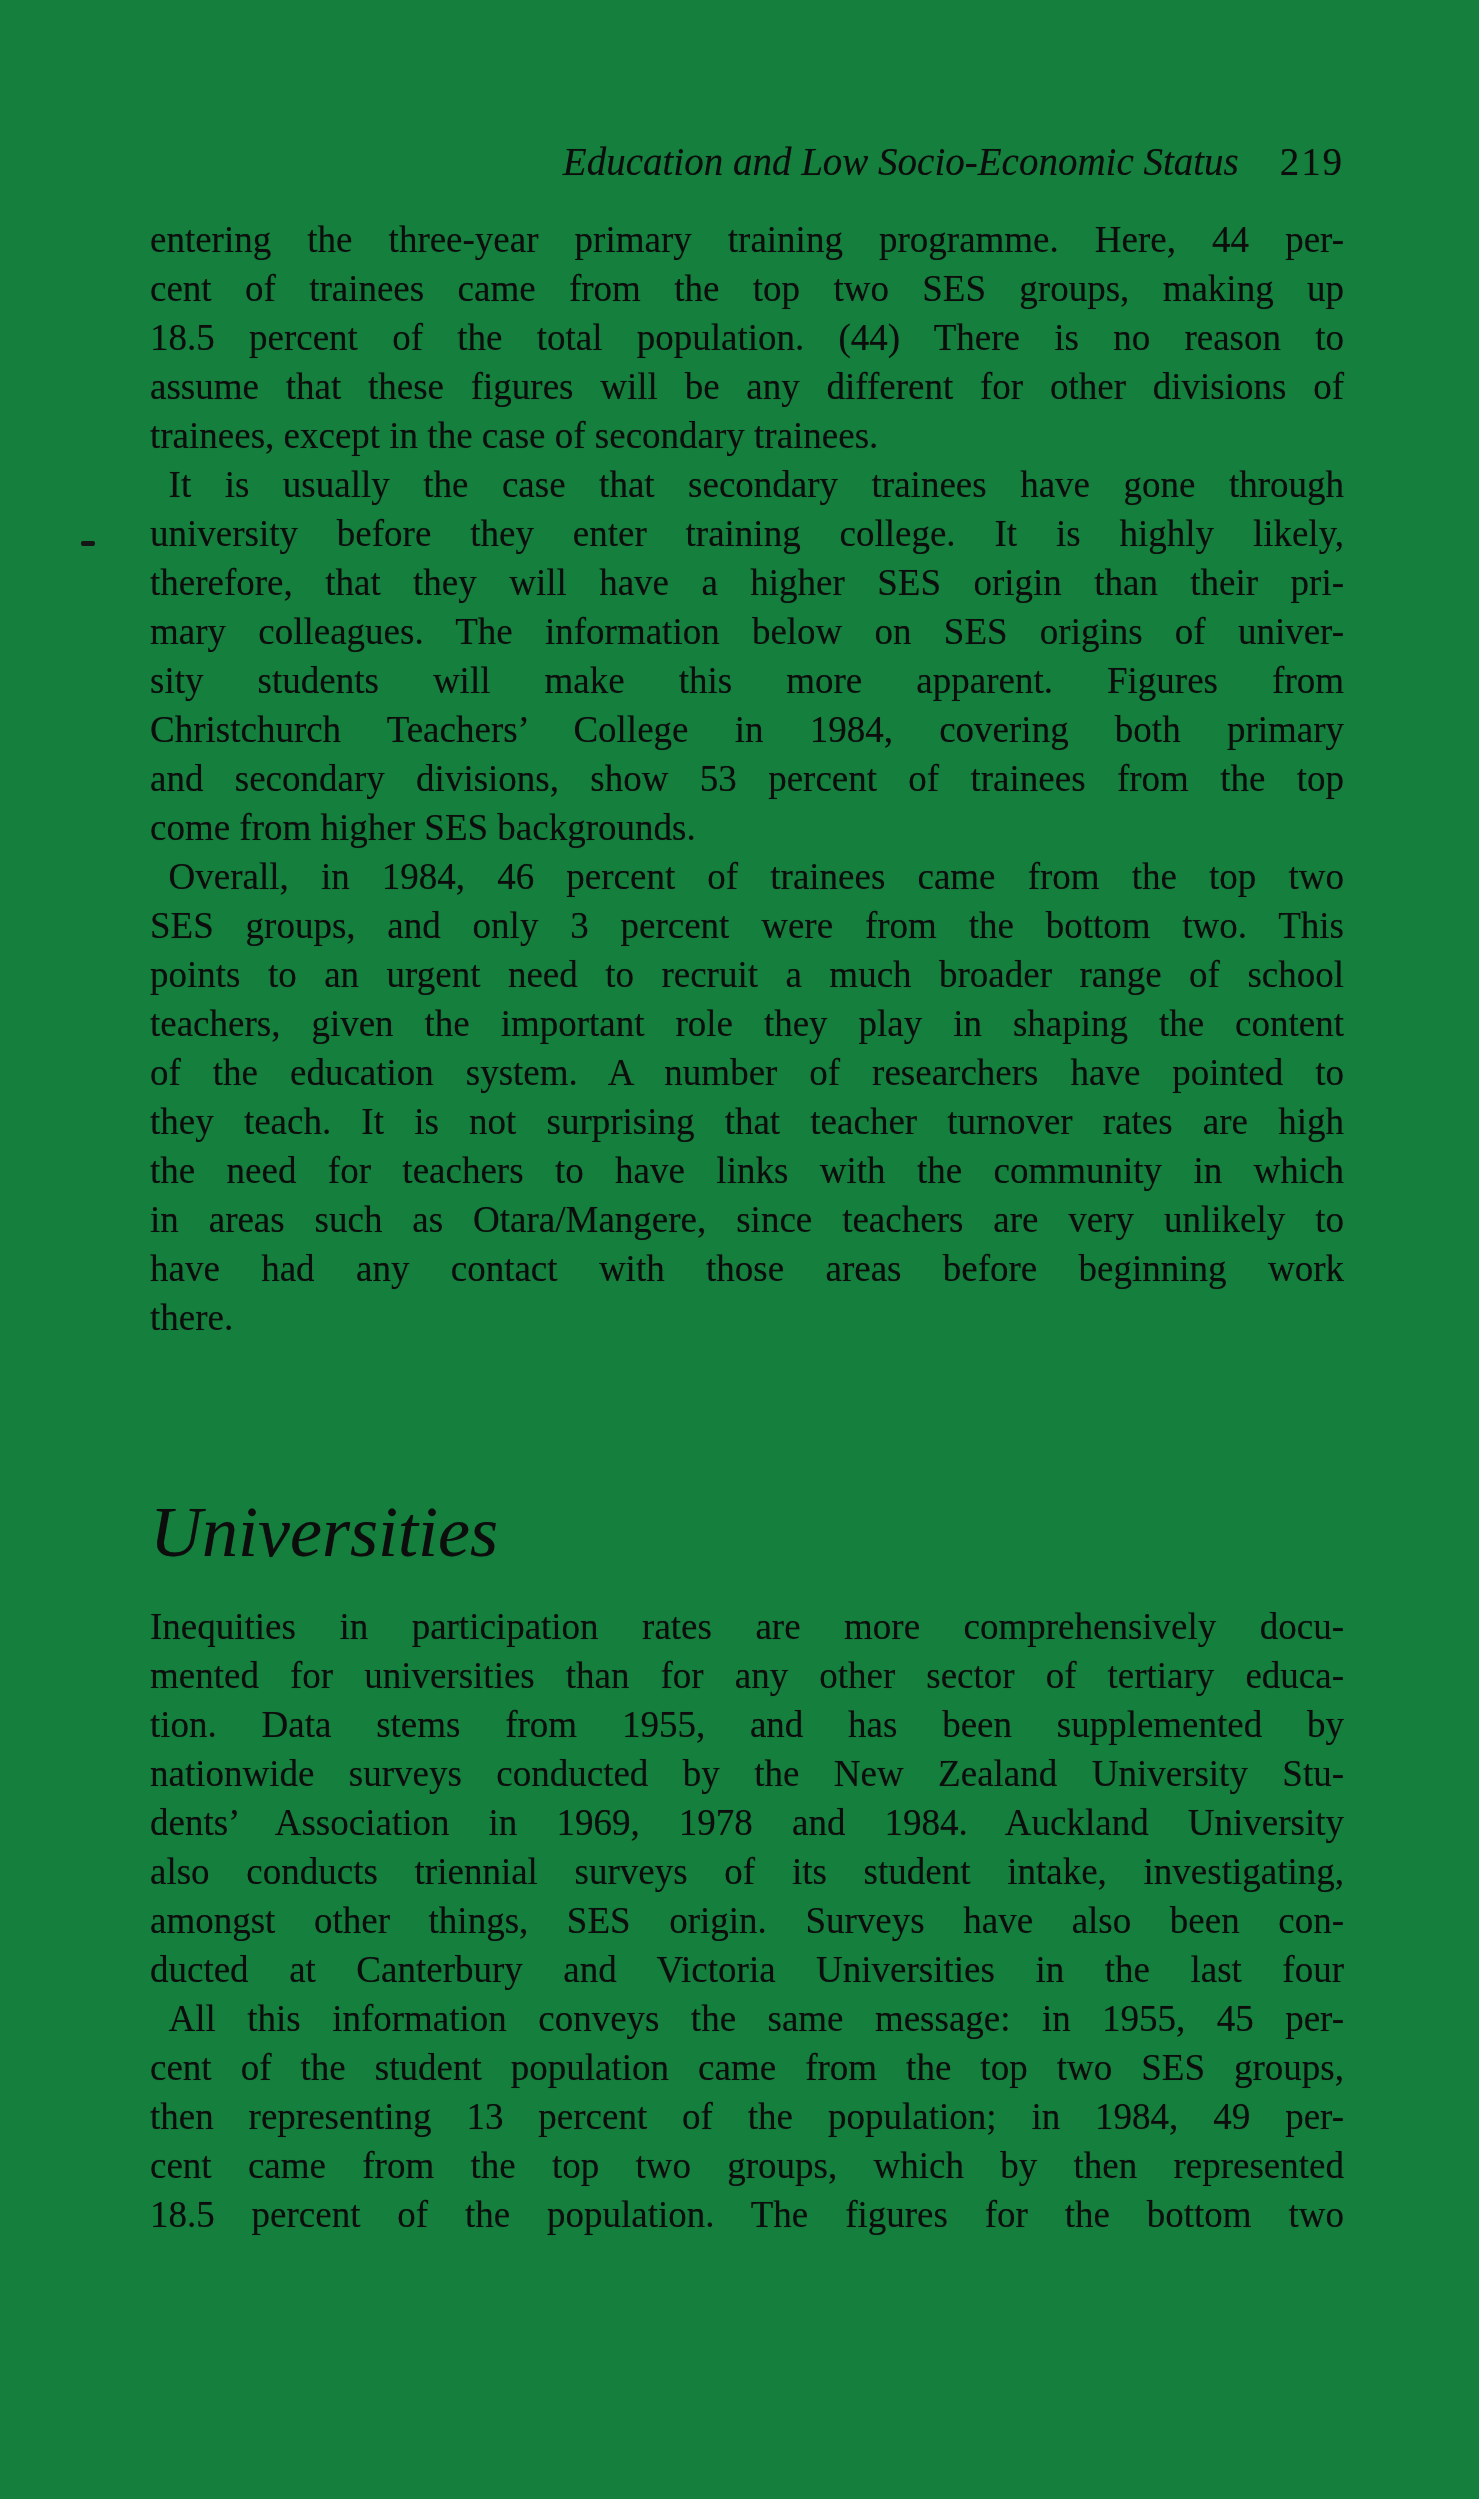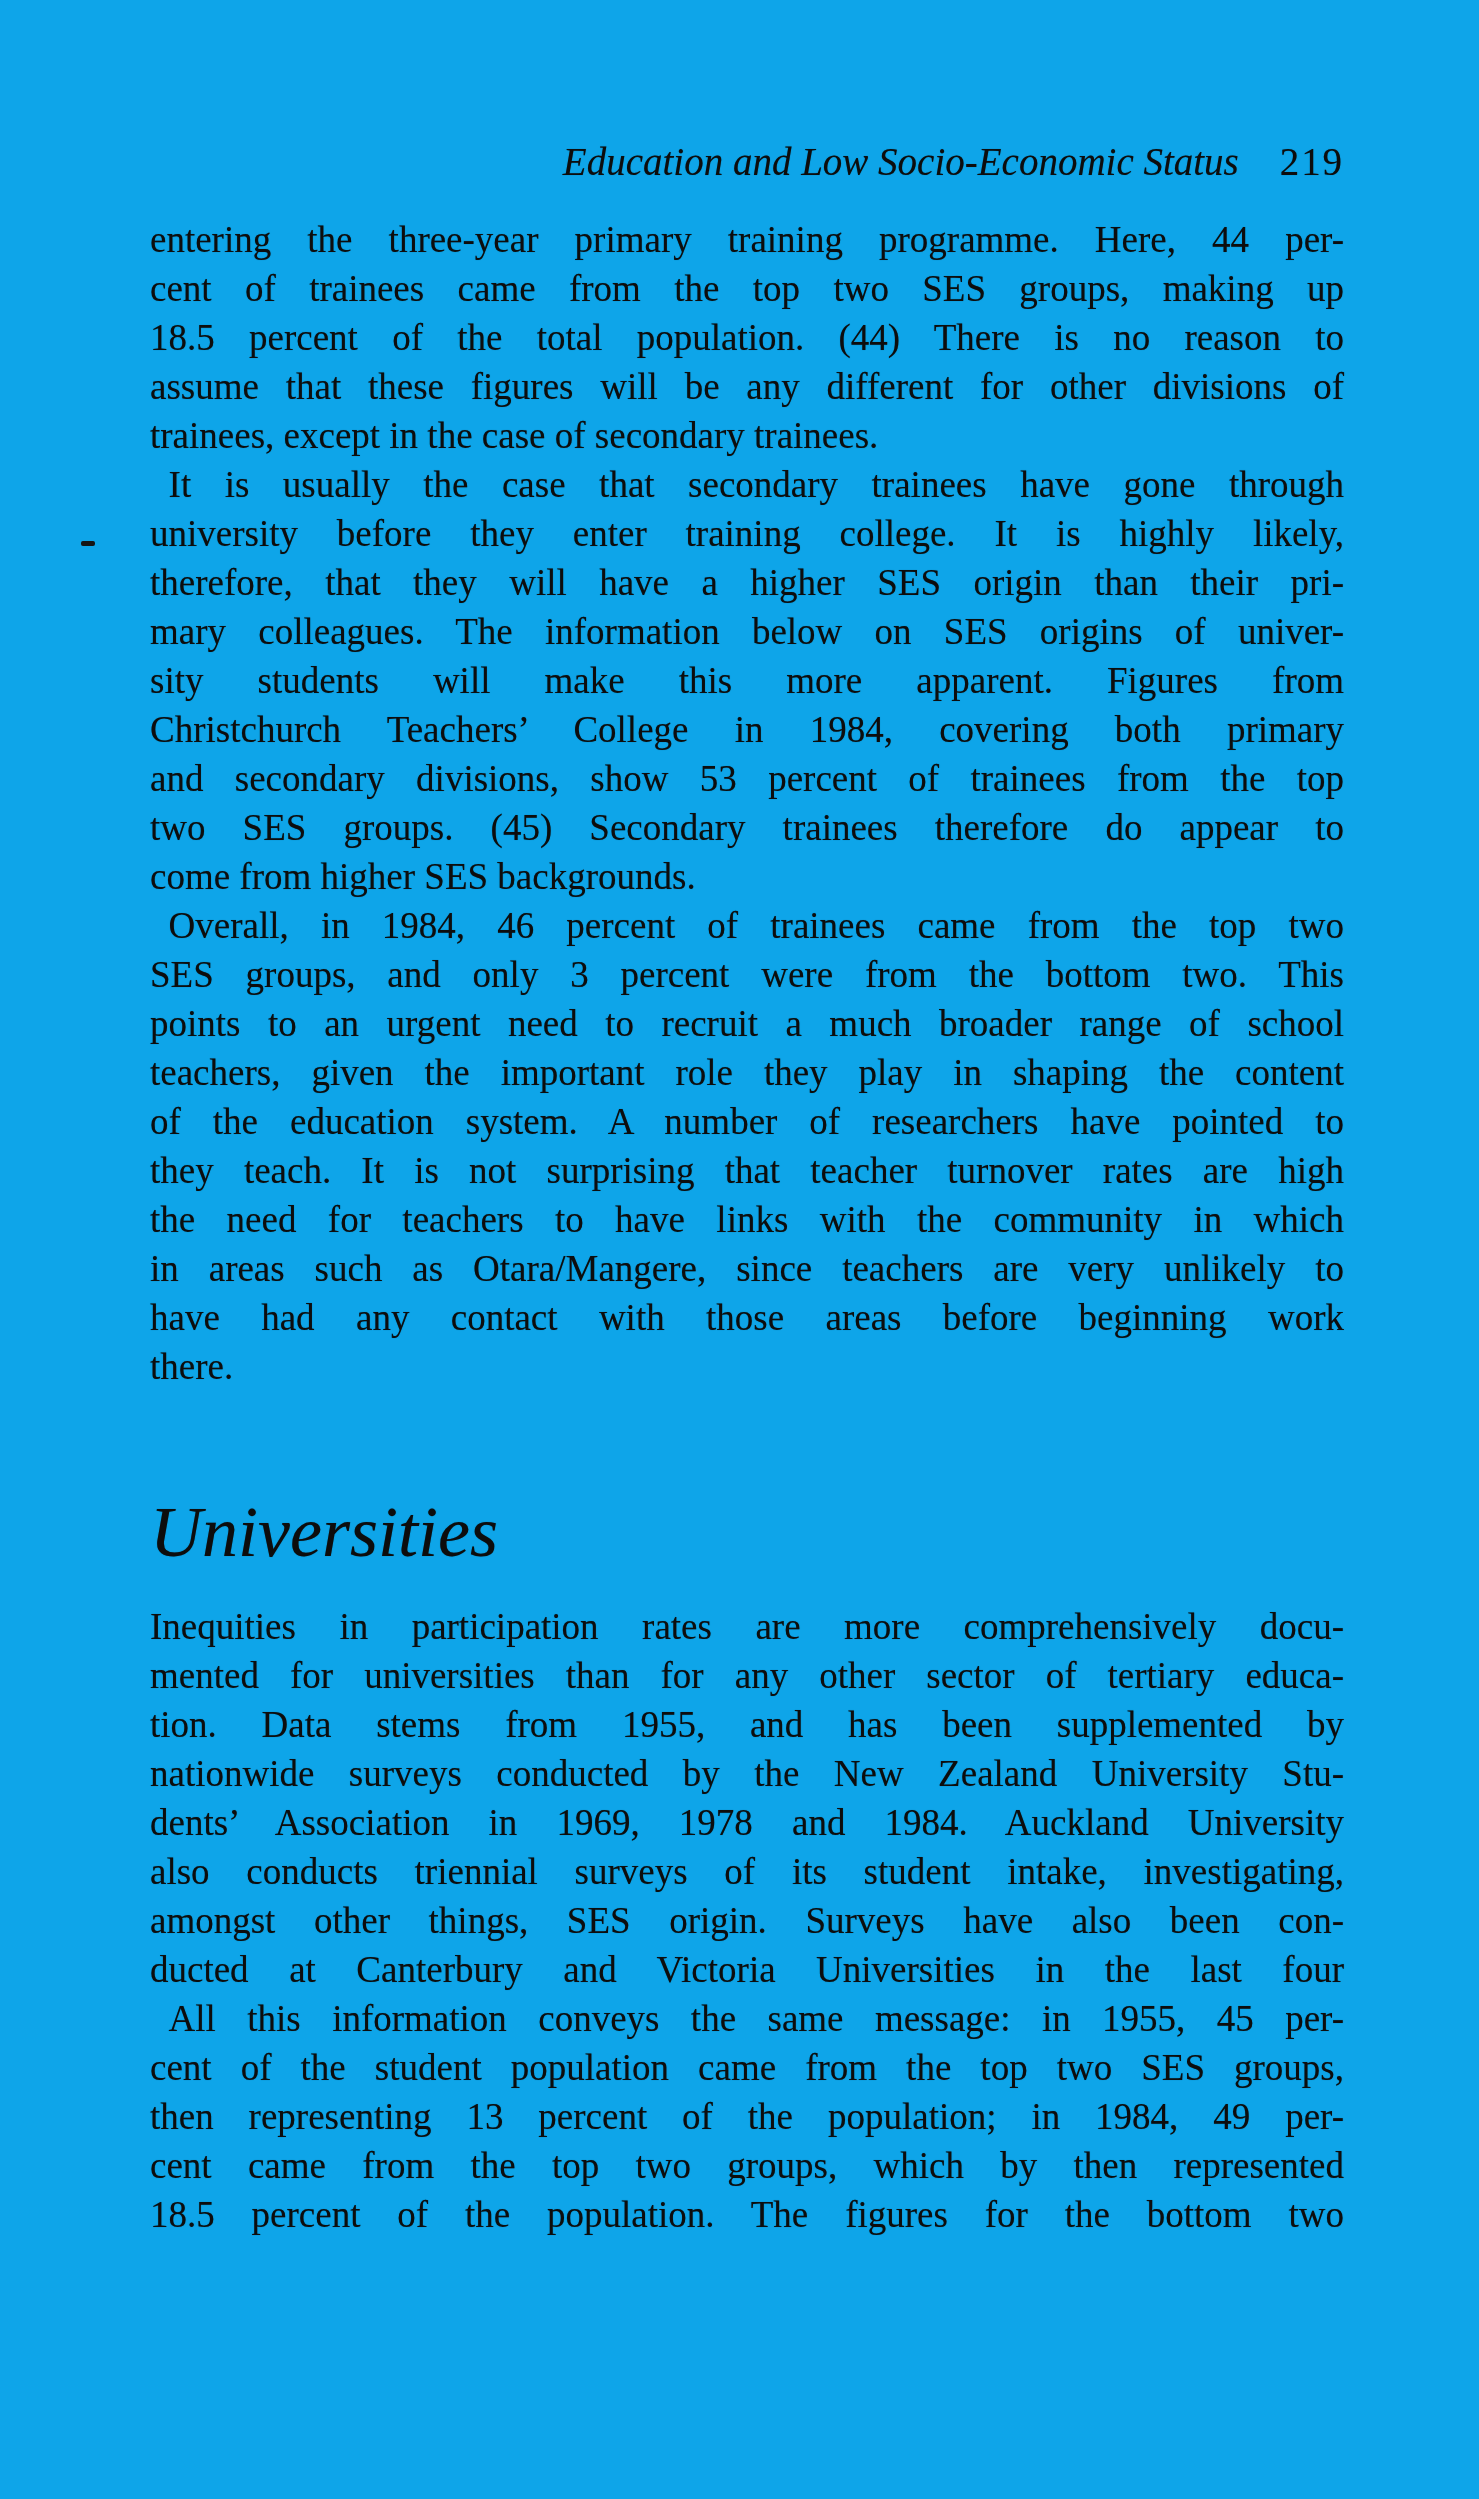--- a/index.html
+++ b/index.html
@@ -4,21 +4,21 @@
 <style>
   html, body {
     margin: 0;
     padding: 0;
     background: #ffffff;
   }
   .page {
     position: relative;
     width: 1480px;
     height: 2500px;
-    background: #0ea5e9;
+    background: #15803d;
     overflow: hidden;
     font-family: "Liberation Serif", "DejaVu Serif", serif;
     color: #0d0d0d;
   }
   .column {
     position: absolute;
     left: 150px;
     width: 1194px;
   }
   
@@ -91,21 +91,20 @@
         <div class="line end">trainees, except in the case of secondary trainees.</div>
       </div>
       <div class="para indent">
         <div class="line">It is usually the case that secondary trainees have gone through</div>
         <div class="line">university before they enter training college. It is highly likely,</div>
         <div class="line">therefore, that they will have a higher SES origin than their pri-</div>
         <div class="line">mary colleagues. The information below on SES origins of univer-</div>
         <div class="line">sity students will make this more apparent. Figures from</div>
         <div class="line">Christchurch Teachers’ College in 1984, covering both primary</div>
         <div class="line">and secondary divisions, show 53 percent of trainees from the top</div>
-        <div class="line">two SES groups. (45) Secondary trainees therefore do appear to</div>
         <div class="line end">come from higher SES backgrounds.</div>
       </div>
       <div class="para indent">
         <div class="line">Overall, in 1984, 46 percent of trainees came from the top two</div>
         <div class="line">SES groups, and only 3 percent were from the bottom two. This</div>
         <div class="line">points to an urgent need to recruit a much broader range of school</div>
         <div class="line">teachers, given the important role they play in shaping the content</div>
         <div class="line">of the education system. A number of researchers have pointed to</div>
         <div class="line">they teach. It is not surprising that teacher turnover rates are high</div>
         <div class="line">the need for teachers to have links with the community in which</div>

